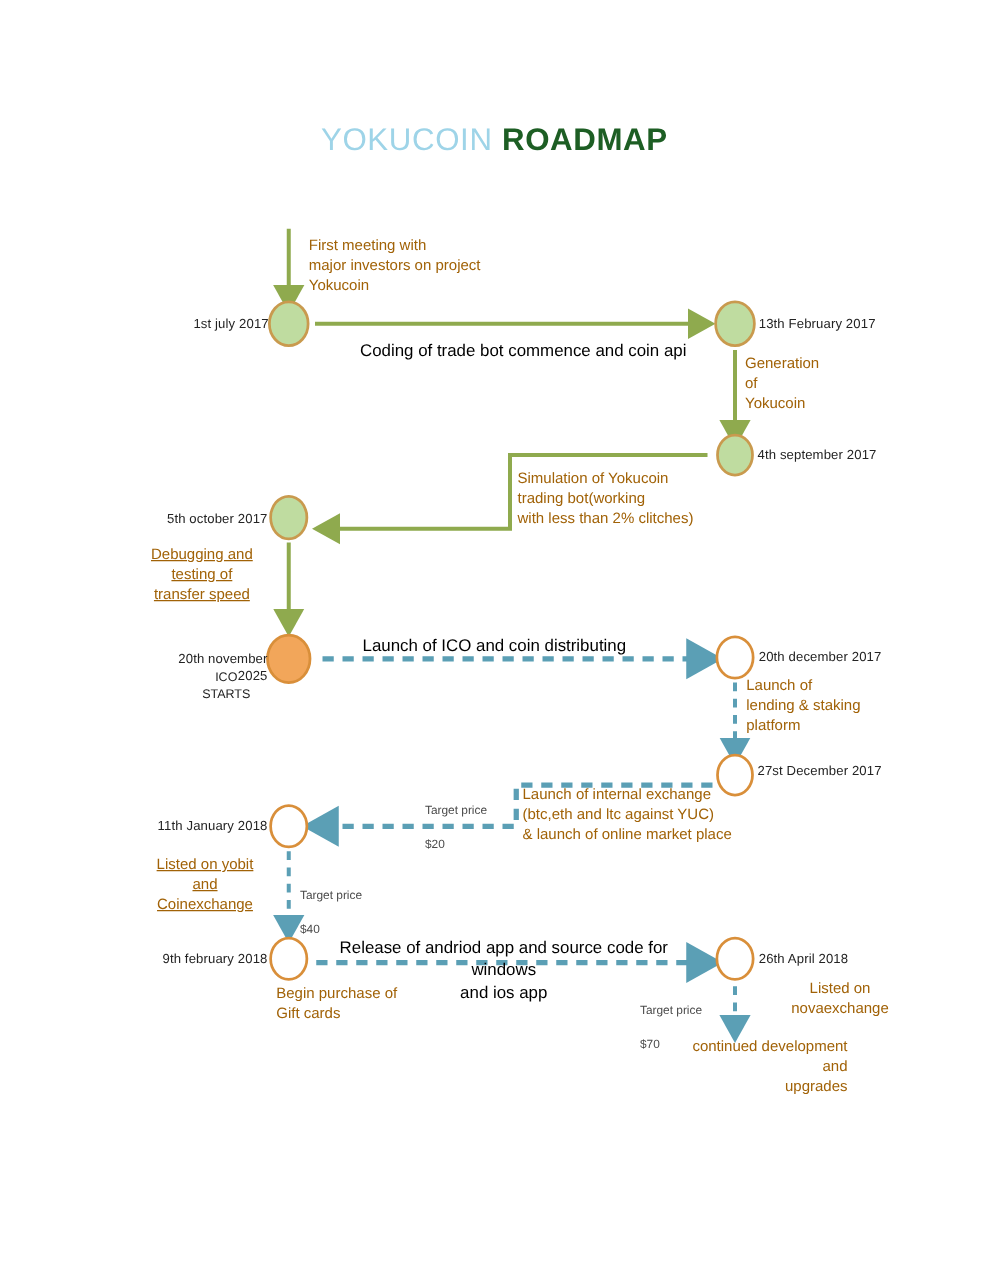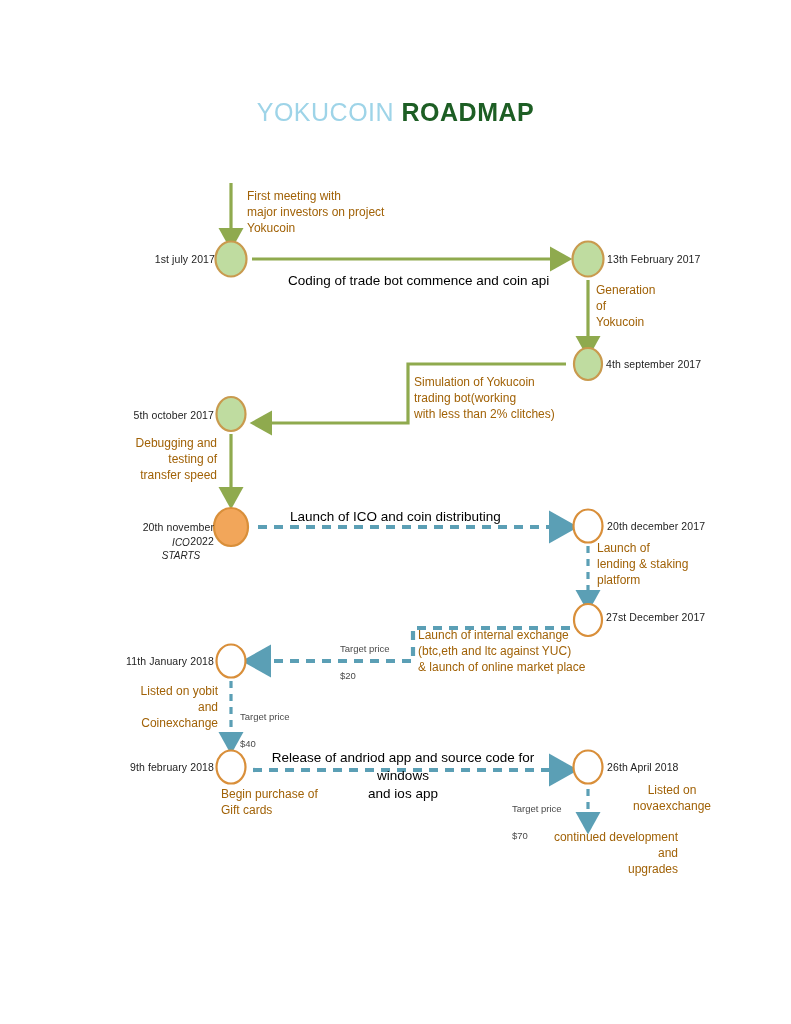--- a/index.html
+++ b/index.html
@@ -56,38 +56,37 @@
   .date {
     font-size: 10.5px;
     color: #232323;
     letter-spacing: 0.1px;
   }
   .date.r { text-align: right; }
   .body {
     font-size: 12px;
     color: #a16207;
   }
-  .body.r { text-align: right; }
+  .body.r { text-align: center; text-decoration: underline; }
   .body.c { text-align: right; }
   .edge {
     font-size: 13.5px;
     color: #000000;
   }
   .edge.c { text-align: center; }
   .tiny {
     font-size: 9.5px;
     color: #4a4a4a;
     line-height: 1.45;
   }
   .sub {
     font-size: 10px;
     color: #232323;
     text-align: center;
     line-height: 1.3;
-    font-style: italic;
   }
 </style>
 </head>
 <body>
 
 <div id="page">
 
   <div id="title">
     <span class="brand">YOKUCOIN</span><span> </span><span class="word">ROADMAP</span>
   </div>
@@ -169,21 +168,21 @@
   <div class="lbl body" style="left:414px; top:375px; width:190px;">Simulation of Yokucoin
 trading bot(working
 with less than 2% clitches)</div>
 
   <div class="lbl date r" style="left:118px; top:409px; width:96px;">5th october 2017</div>
 
   <div class="lbl body r" style="left:106px; top:436px; width:111px;">Debugging and
 testing of
 transfer speed</div>
 
-  <div class="lbl date r" style="left:116px; top:521px; width:98px;">20th november 2022</div>
+  <div class="lbl date r" style="left:116px; top:521px; width:98px;">20th november 2025</div>
 
   <div class="lbl sub" style="left:144px; top:536px; width:74px;">ICO
 STARTS</div>
 
   <div class="lbl edge" style="left:290px; top:508px; width:330px;">Launch of ICO and coin distributing</div>
 
   <div class="lbl date" style="left:607px; top:520px; width:130px;">20th december 2017</div>
 
   <div class="lbl body" style="left:597px; top:541px; width:150px;">Launch of
 lending &amp; staking

